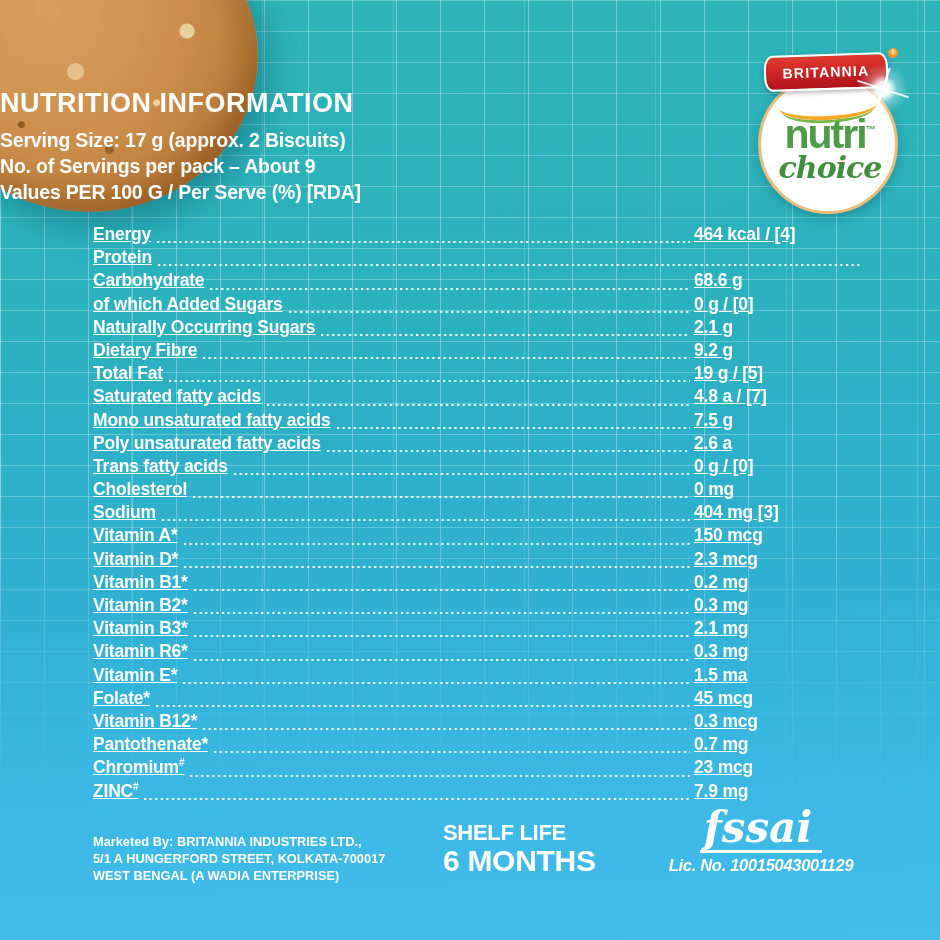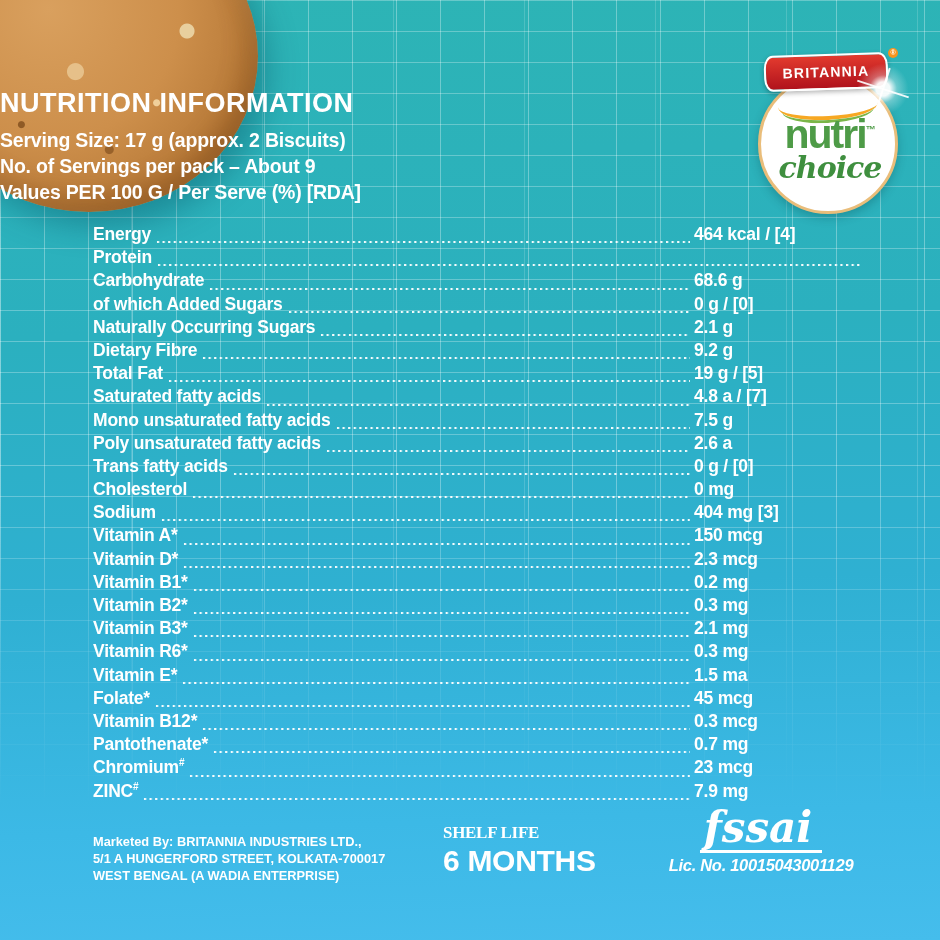--- a/index.html
+++ b/index.html
@@ -60,32 +60,32 @@
   .sparkle::before,.sparkle::after{content:"";position:absolute;left:50%;top:50%;background:rgba(255,255,255,.9);}
   .sparkle::before{width:54px;height:2px;transform:translate(-50%,-50%) rotate(18deg);}
   .sparkle::after{width:2px;height:44px;transform:translate(-50%,-50%) rotate(18deg);}
   
   .header{position:absolute;left:0;right:0;top:88px;text-align:left;}
   .title{font-size:27px;font-weight:bold;letter-spacing:.5px;}
   .subs{margin-top:8px;font-size:19.5px;font-weight:bold;line-height:26px;letter-spacing:-0.2px;}
   
   .table{position:absolute;left:93px;top:224px;width:771px;}
   .ntr-row{display:flex;align-items:baseline;height:23.2px;font-size:17.5px;font-weight:bold;
-    letter-spacing:-0.2px;white-space:nowrap;}
+    letter-spacing:-0.2px;white-space:nowrap;text-decoration:underline;}
   .ntr-label{flex:none;}
   .ntr-label sup{font-size:10px;}
   .dots{flex:1;align-self:flex-end;height:4px;margin:0 4px 3px 5px;
     background-image:radial-gradient(circle at 2px 2px, rgba(255,255,255,.95) 1.15px, rgba(255,255,255,0) 1.5px);
     background-size:5.6px 4px;background-repeat:repeat-x;}
   .ntr-value{flex:none;width:170px;text-align:left;}
   
   .address{position:absolute;left:93px;top:834px;font-size:12.8px;font-weight:bold;
     line-height:16.8px;letter-spacing:0;}
   .shelf{position:absolute;left:443px;top:820px;letter-spacing:-0.3px;}
-  .shelf-label{font-size:17px;font-weight:bold;line-height:26px;font-family:Liberation Serif, serif;}
+  .shelf-label{font-size:22px;font-weight:bold;line-height:26px;}
   .shelf-value{font-size:30px;font-weight:bold;line-height:30px;}
   .fssai{position:absolute;left:663px;top:806px;width:196px;text-align:center;}
   .fssai-word{display:inline-block;font-family:"DejaVu Serif",serif;font-style:italic;
     font-size:42px;line-height:44px;font-weight:bold;border-bottom:3px solid #fff;padding:0 10px 0 4px;}
   .fssai-lic{margin-top:3px;font-size:16.5px;font-style:italic;font-weight:bold;letter-spacing:-0.3px;}
 </style>
 </head>
 <body>
 
 <div class="stage">

